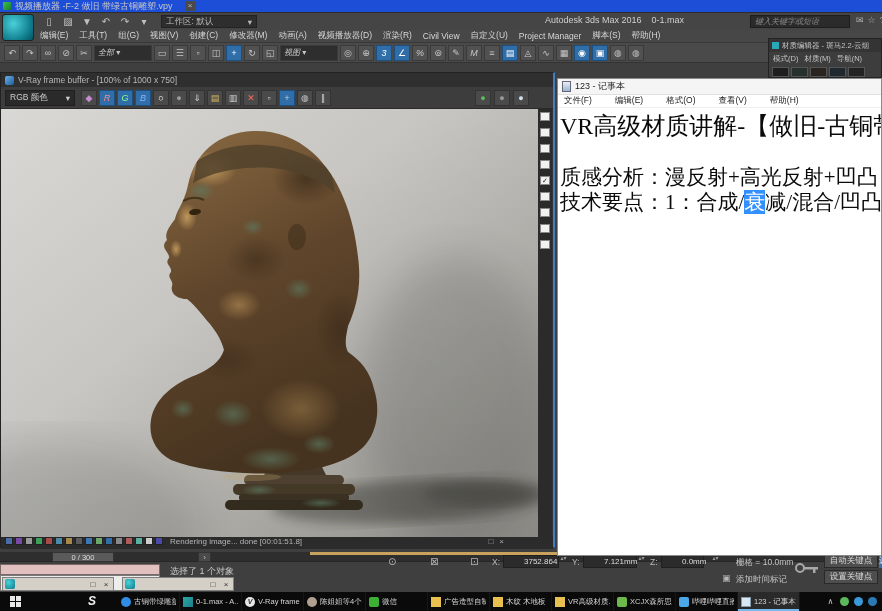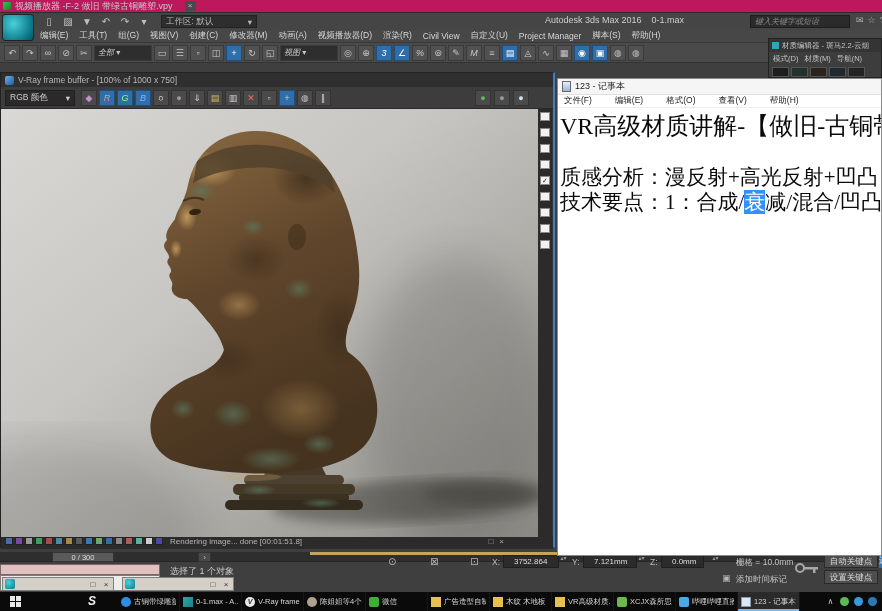--- a/index.html
+++ b/index.html
@@ -1,21 +1,21 @@
 <!DOCTYPE html>
 <html><head>
 <meta charset="utf-8">
 <style>
   *{margin:0;padding:0;box-sizing:border-box;}
   body{background:#222;}
   #screen{position:relative;width:882px;height:611px;background:#3f3f3f;overflow:hidden;
     font-family:"Liberation Sans","DejaVu Sans",sans-serif;color:#ccc;}
   .abs{position:absolute;}
   
-  .video-bar{left:0;top:0;width:882px;height:13px;background:#be185d;display:flex;align-items:center;gap:4px;padding:0 3px;font-size:9px;color:#c8c8c8;border-bottom:1px solid #2c2c2c;}
+  .video-bar{left:0;top:0;width:882px;height:13px;background:#1d4ed8;display:flex;align-items:center;gap:4px;padding:0 3px;font-size:9px;color:#c8c8c8;border-bottom:1px solid #2c2c2c;}
   .vb-ico{width:8px;height:8px;background:linear-gradient(135deg,#39c24e,#1d7d2c);border-radius:1px;}
   .vb-x{margin-left:8px;width:11px;height:10px;background:#4a4a4a;color:#bbb;font-size:8px;line-height:10px;text-align:center;}
   
   .qat-row{left:0;top:13px;width:882px;height:17px;background:#454545;display:flex;align-items:center;}
   .max-logo{position:absolute;left:2px;top:1px;width:32px;height:27px;border-radius:3px;z-index:6;
     background:radial-gradient(circle at 35% 35%,#49d0da,#0e7a8a 70%,#09525e);border:1px solid #222;}
   .qat-icons{display:flex;gap:5px;margin-left:42px;font-size:10px;color:#c0c0c0;}
   .qat-icons span{width:14px;text-align:center;cursor:default;}
   .ws-box{margin-left:10px;width:96px;height:13px;background:#2e2e2e;border:1px solid #222;font-size:8.5px;color:#bbb;display:flex;align-items:center;justify-content:space-between;padding:0 4px;}
   .app-title{position:absolute;left:545px;top:2px;font-size:9px;color:#cfcfcf;white-space:pre;}
@@ -72,27 +72,27 @@
   .t-next{position:absolute;left:198px;top:4px;width:13px;height:10px;background:#4a4a4a;border:1px solid #333;color:#bbb;font-size:8px;line-height:9px;text-align:center;}
   .listener-pink{position:absolute;left:0;top:16px;width:160px;height:11px;background:#e3c0c0;border:1px solid #7a6a6a;}
   .listener-white{position:absolute;left:0;top:27px;width:160px;height:16px;background:#ededed;border:1px solid #7a7a7a;}
   .prompt{position:absolute;left:170px;top:17px;font-size:9px;color:#c8c8c8;}
   .minbar{position:absolute;top:29px;width:112px;height:14px;background:#d4d0c8;border:1px solid #808080;display:flex;align-items:center;gap:3px;padding:0 2px;}
   .minbar i{width:10px;height:10px;background:radial-gradient(circle at 35% 35%,#49d0da,#0e7a8a);border-radius:2px;}
   .minbar .mb-sp{flex:1;}
   .minbar span{font-size:8px;color:#333;width:10px;text-align:center;}
   .sb-ico{position:absolute;font-size:10px;color:#b5b5b5;}
   .coord-lab{position:absolute;top:9px;font-size:8.5px;color:#bbb;}
-  .coord-field{position:absolute;top:7px;height:13px;background:#2b2b2b;border:1px solid #1f1f1f;font-size:8px;color:#ddd;display:flex;align-items:center;padding:0 10px;}
+  .coord-field{position:absolute;top:7px;height:13px;background:#2b2b2b;border:1px solid #1f1f1f;font-size:8px;color:#ddd;display:flex;align-items:center;padding:0 20px;}
   .spin{position:absolute;top:7px;width:7px;height:13px;font-size:6px;color:#999;line-height:6px;text-align:center;}
   .grid-txt{position:absolute;left:736px;top:9px;font-size:8.5px;color:#c5c5c5;}
   .addtag{position:absolute;left:736px;top:26px;font-size:8.5px;color:#c5c5c5;}
   .addtag-ico{position:absolute;left:722px;top:25px;font-size:9px;color:#b5b5b5;}
   .keysvg{position:absolute;left:794px;top:13px;}
-  .keybtn{position:absolute;left:824px;width:54px;height:14px;background:#4e4e4e;border:1px solid #2a2a2a;font-size:8.5px;color:#ddd;text-align:center;line-height:13px;}
+  .keybtn{position:absolute;left:824px;width:54px;height:14px;background:#4e4e4e;border:1px solid #2a2a2a;font-size:8.5px;color:#ddd;text-align:center;line-height:13px;font-family:Liberation Mono, monospace;}
   .selchip{position:absolute;left:879px;top:6px;width:10px;height:14px;background:#3a6ea5;color:#fff;font-size:8.5px;overflow:hidden;line-height:13px;}
   .trackstrip{left:310px;top:552px;width:572px;height:3px;background:#c9a25e;z-index:6;}
   
   .taskbar{left:0;top:592px;width:882px;height:19px;background:#0a0a0a;z-index:30;display:flex;align-items:center;color:#ddd;}
   .start{width:30px;height:19px;display:flex;align-items:center;justify-content:center;}
   .win-logo{display:grid;grid-template-columns:5px 5px;grid-template-rows:5px 5px;gap:1px;}
   .win-logo b{background:#e8e8e8;}
   .s-logo{position:absolute;left:88px;top:594px;font-size:12px;font-style:italic;font-weight:bold;color:#f0f0f0;z-index:31;}
   .tk-items{position:absolute;left:118px;top:592px;height:19px;display:flex;z-index:31;}
   .tk-item{width:62px;height:19px;display:flex;align-items:center;gap:3px;padding:0 3px;overflow:hidden;border-right:1px solid #161616;}

